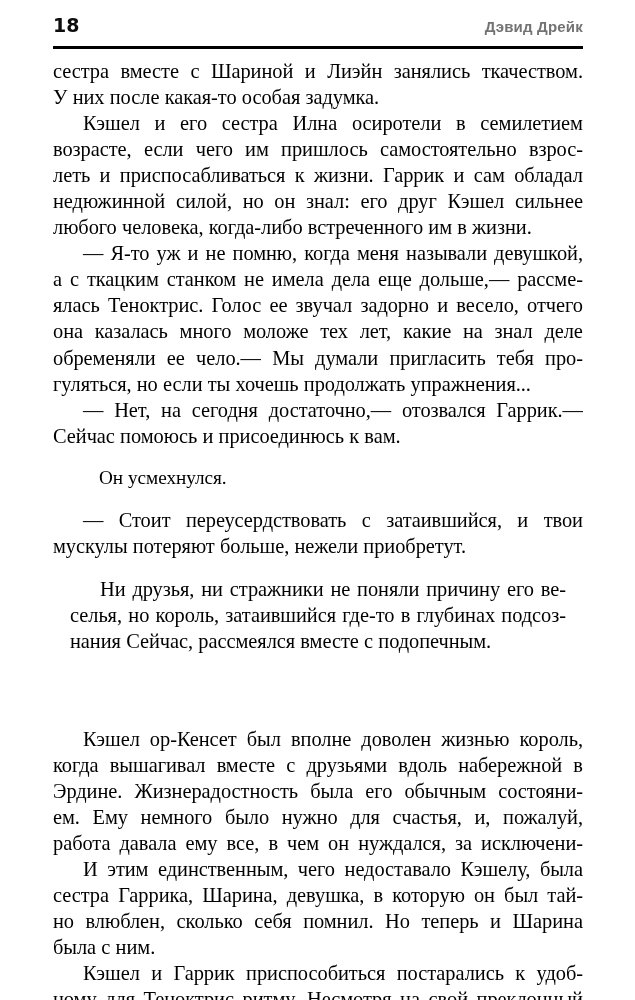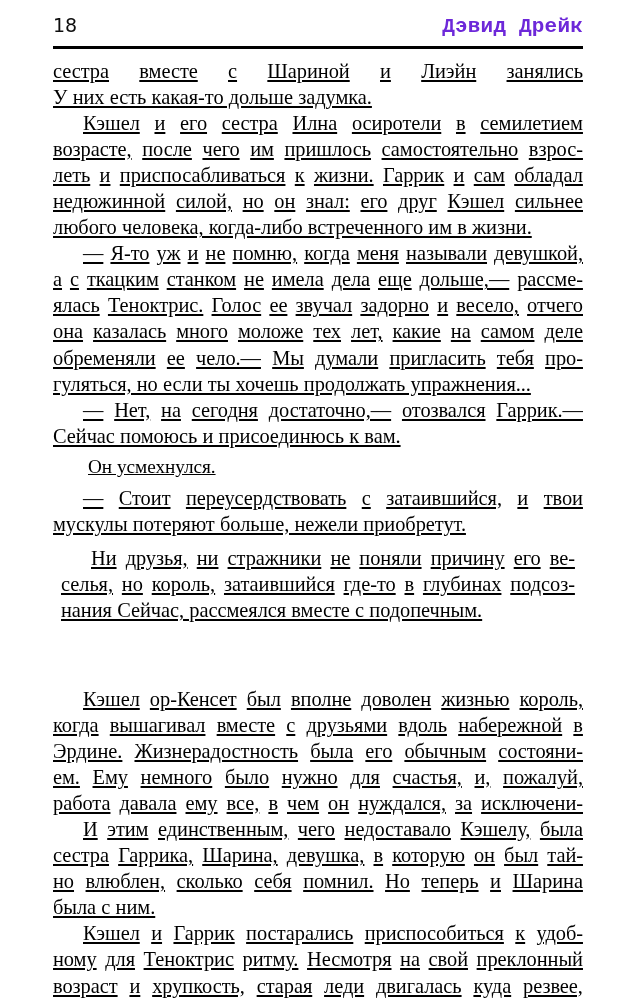--- a/index.html
+++ b/index.html
@@ -29,33 +29,33 @@
     left: 53px;
     right: 52px;
     top: 16px;
     display: flex;
     align-items: baseline;
     justify-content: space-between;
     height: 26px;
   }
   .folio {
     font-family: "DejaVu Sans", "Liberation Sans", sans-serif;
-    font-weight: 400;
+    font-weight: 700;
     font-size: 19px;
     letter-spacing: 0px;
     line-height: 1;
     color: #0d0d0d;
   }
   .running-title {
-    font-family: Liberation Mono, monospace;
+    font-family: Liberation Sans, sans-serif;
     font-weight: 700;
-    font-size: 21px;
+    font-size: 15px;
     letter-spacing: 0.2px;
     line-height: 1;
-    color: #6d28d9;
+    color: #737373;
   }
   .head-rule {
     position: absolute;
     left: 53px;
     right: 52px;
     top: 46px;
     height: 2.5px;
     background: #000000;
   }
 
@@ -71,21 +71,20 @@
     margin: 0;
     padding: 0;
     font-size: 20.4px;
     line-height: 26.05px;
     text-align: justify;
     text-justify: inter-word;
     word-spacing: 0.2px;
     letter-spacing: -0.05px;
     text-indent: 0;
     hyphens: none;
-    text-decoration: underline;
     -webkit-hyphens: none;
   }
 
   
   .tline {
     display: block;
     height: 26.05px;
     line-height: 26.05px;
     font-size: 20.4px;
     white-space: nowrap;
@@ -123,37 +122,38 @@
       <div>
         <p class="para" style="margin: 0px;">
           <span class="tline stretch">
             <span>сестра</span>
             <span>вместе</span>
             <span>с</span>
             <span>Шариной</span>
             <span>и</span>
             <span>Лиэйн</span>
             <span>занялись</span>
-          </span>
-          <span class="tline">У них есть какая-то дольше задумка.</span>
+            <span>ткачеством.</span>
+          </span>
+          <span class="tline">У них после какая-то особая задумка.</span>
         </p>
         <p class="para" style="margin: 0px;">
           <span class="tline ind stretch">
             <span>Кэшел</span>
             <span>и</span>
             <span>его</span>
             <span>сестра</span>
             <span>Илна</span>
             <span>осиротели</span>
             <span>в</span>
             <span>семилетием</span>
           </span>
           <span class="tline stretch">
             <span>возрасте,</span>
-            <span>после</span>
+            <span>если</span>
             <span>чего</span>
             <span>им</span>
             <span>пришлось</span>
             <span>самостоятельно</span>
             <span>взрос-</span>
           </span>
           <span class="tline stretch">
             <span>леть</span>
             <span>и</span>
             <span>приспосабливаться</span>
@@ -215,21 +215,21 @@
           </span>
           <span class="tline stretch">
             <span>она</span>
             <span>казалась</span>
             <span>много</span>
             <span>моложе</span>
             <span>тех</span>
             <span>лет,</span>
             <span>какие</span>
             <span>на</span>
-            <span>самом</span>
+            <span>знал</span>
             <span>деле</span>
           </span>
           <span class="tline stretch">
             <span>обременяли</span>
             <span>ее</span>
             <span>чело.—</span>
             <span>Мы</span>
             <span>думали</span>
             <span>пригласить</span>
             <span>тебя</span>
@@ -242,36 +242,36 @@
             <span>—</span>
             <span>Нет,</span>
             <span>на</span>
             <span>сегодня</span>
             <span>достаточно,—</span>
             <span>отозвался</span>
             <span>Гаррик.—</span>
           </span>
           <span class="tline">Сейчас помоюсь и присоединюсь к вам.</span>
         </p>
-        <p class="para" style="margin: 5px;">
+        <p class="para" style="margin: 16px;">
           <span class="tline ind" style="font-size: 19.2453px;">Он усмехнулся.</span>
         </p>
         <p class="para" style="margin: 0px;">
           <span class="tline ind stretch">
             <span>—</span>
             <span>Стоит</span>
             <span>переусердствовать</span>
             <span>с</span>
             <span>затаившийся,</span>
             <span>и</span>
             <span>твои</span>
           </span>
           <span class="tline">мускулы потеряют больше, нежели приобретут.</span>
         </p>
-        <p class="para" style="margin: 8px;">
+        <p class="para" style="margin: 17px;">
           <span class="tline ind stretch">
             <span>Ни</span>
             <span>друзья,</span>
             <span>ни</span>
             <span>стражники</span>
             <span>не</span>
             <span>поняли</span>
             <span>причину</span>
             <span>его</span>
             <span>ве-</span>
@@ -375,22 +375,22 @@
             <span>и</span>
             <span>Шарина</span>
           </span>
           <span class="tline">была с ним.</span>
         </p>
         <p class="para" style="margin: 0px;">
           <span class="tline ind stretch">
             <span>Кэшел</span>
             <span>и</span>
             <span>Гаррик</span>
+            <span>приспособиться</span>
             <span>постарались</span>
-            <span>приспособиться</span>
             <span>к</span>
             <span>удоб-</span>
           </span>
           <span class="tline stretch">
             <span>ному</span>
             <span>для</span>
             <span>Теноктрис</span>
             <span>ритму.</span>
             <span>Несмотря</span>
             <span>на</span>

